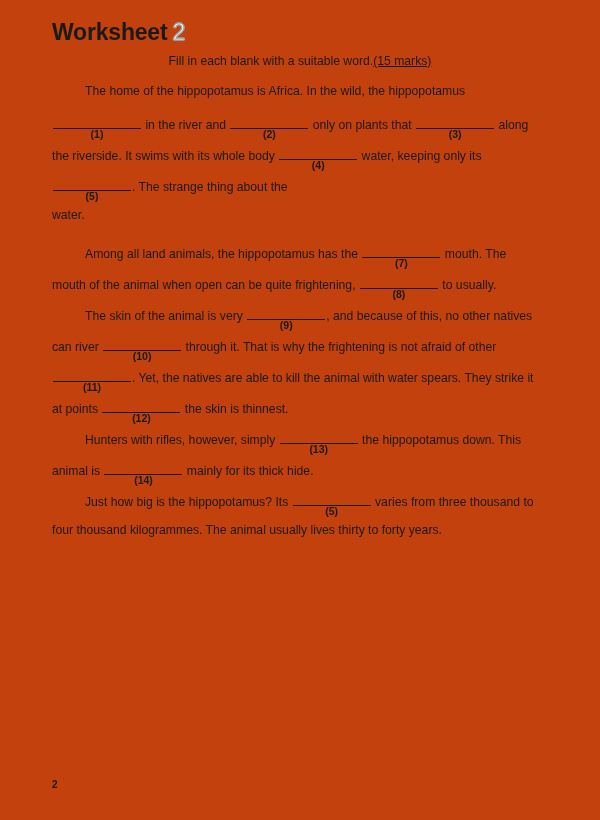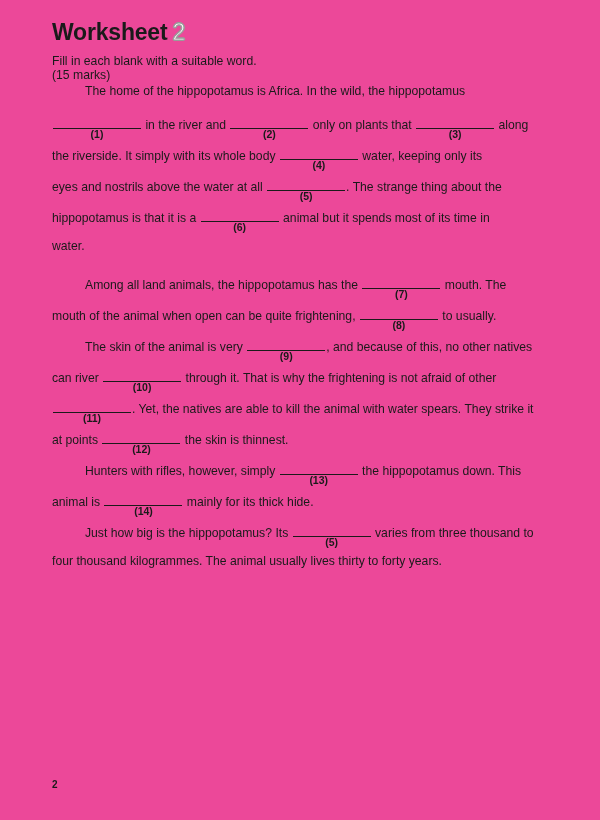--- a/index.html
+++ b/index.html
@@ -14,21 +14,21 @@
     font-family: "Liberation Sans", sans-serif;
     color: #1a1a1a;
     overflow: hidden;
   }
 
   .page {
     position: absolute;
     left: 0; top: 0;
     width: 600px;
     height: 820px;
-    background: #ec4899;
+    background: #c2410c;
   }
 
   
   .header {
     position: absolute;
     left: 52px;
     top: 20px;
     width: 496px;
   }
   .worksheet-title {
@@ -54,24 +54,23 @@
 
   .instruction-row {
     position: absolute;
     left: 52px;
     top: 54px;
     width: 496px;
     display: flex;
     justify-content: center;
     align-items: baseline;
     font-size: 12.2px;
-    flex-direction: column;
   }
   .instruction-text { white-space: nowrap; }
-  .marks-text { white-space: nowrap; }
+  .marks-text { white-space: nowrap; text-decoration: underline; }
 
   
   .body {
     position: absolute;
     left: 52px;
     top: 84px;
     width: 496px;
     font-size: 12.2px;
   }
 
@@ -134,25 +133,24 @@
     <div class="instruction-text">Fill in each blank with a suitable word.</div>
     <div class="marks-text">(15 marks)</div>
   </div>
 
   <div class="body">
 
     <div class="textline"><span class="indent"></span><span>The home of the hippopotamus is Africa. In the wild, the hippopotamus</span></div>
 
     <div class="textline"><span class="blank" style="width:88px"><span class="blank-num">(1)</span></span><span> in the river and </span><span class="blank" style="width:78px"><span class="blank-num">(2)</span></span><span> only on plants that </span><span class="blank" style="width:78px"><span class="blank-num">(3)</span></span><span> along</span></div>
 
-    <div class="textline"><span>the riverside. It simply with its whole body </span><span class="blank" style="width:78px"><span class="blank-num">(4)</span></span><span> water, keeping only its</span></div>
+    <div class="textline"><span>the riverside. It swims with its whole body </span><span class="blank" style="width:78px"><span class="blank-num">(4)</span></span><span> water, keeping only its</span></div>
 
-    <div class="textline"><span>eyes and nostrils above the water at all </span><span class="blank" style="width:78px"><span class="blank-num">(5)</span></span><span>. The strange thing about the</span></div>
+    <div class="textline"><span class="blank" style="width:78px"><span class="blank-num">(5)</span></span><span>. The strange thing about the</span></div>
 
-    <div class="textline"><span>hippopotamus is that it is a </span><span class="blank" style="width:78px"><span class="blank-num">(6)</span></span><span> animal but it spends most of its time in</span></div>
 
     <div class="textline gap"><span>water.</span></div>
 
     <div class="textline"><span class="indent"></span><span>Among all land animals, the hippopotamus has the </span><span class="blank" style="width:78px"><span class="blank-num">(7)</span></span><span> mouth. The</span></div>
 
     <div class="textline"><span>mouth of the animal when open can be quite frightening, </span><span class="blank" style="width:78px"><span class="blank-num">(8)</span></span><span> to usually.</span></div>
 
     <div class="textline"><span class="indent"></span><span>The skin of the animal is very </span><span class="blank" style="width:78px"><span class="blank-num">(9)</span></span><span>, and because of this, no other natives</span></div>
 
     <div class="textline"><span>can river </span><span class="blank" style="width:78px"><span class="blank-num">(10)</span></span><span> through it. That is why the frightening is not afraid of other</span></div>

